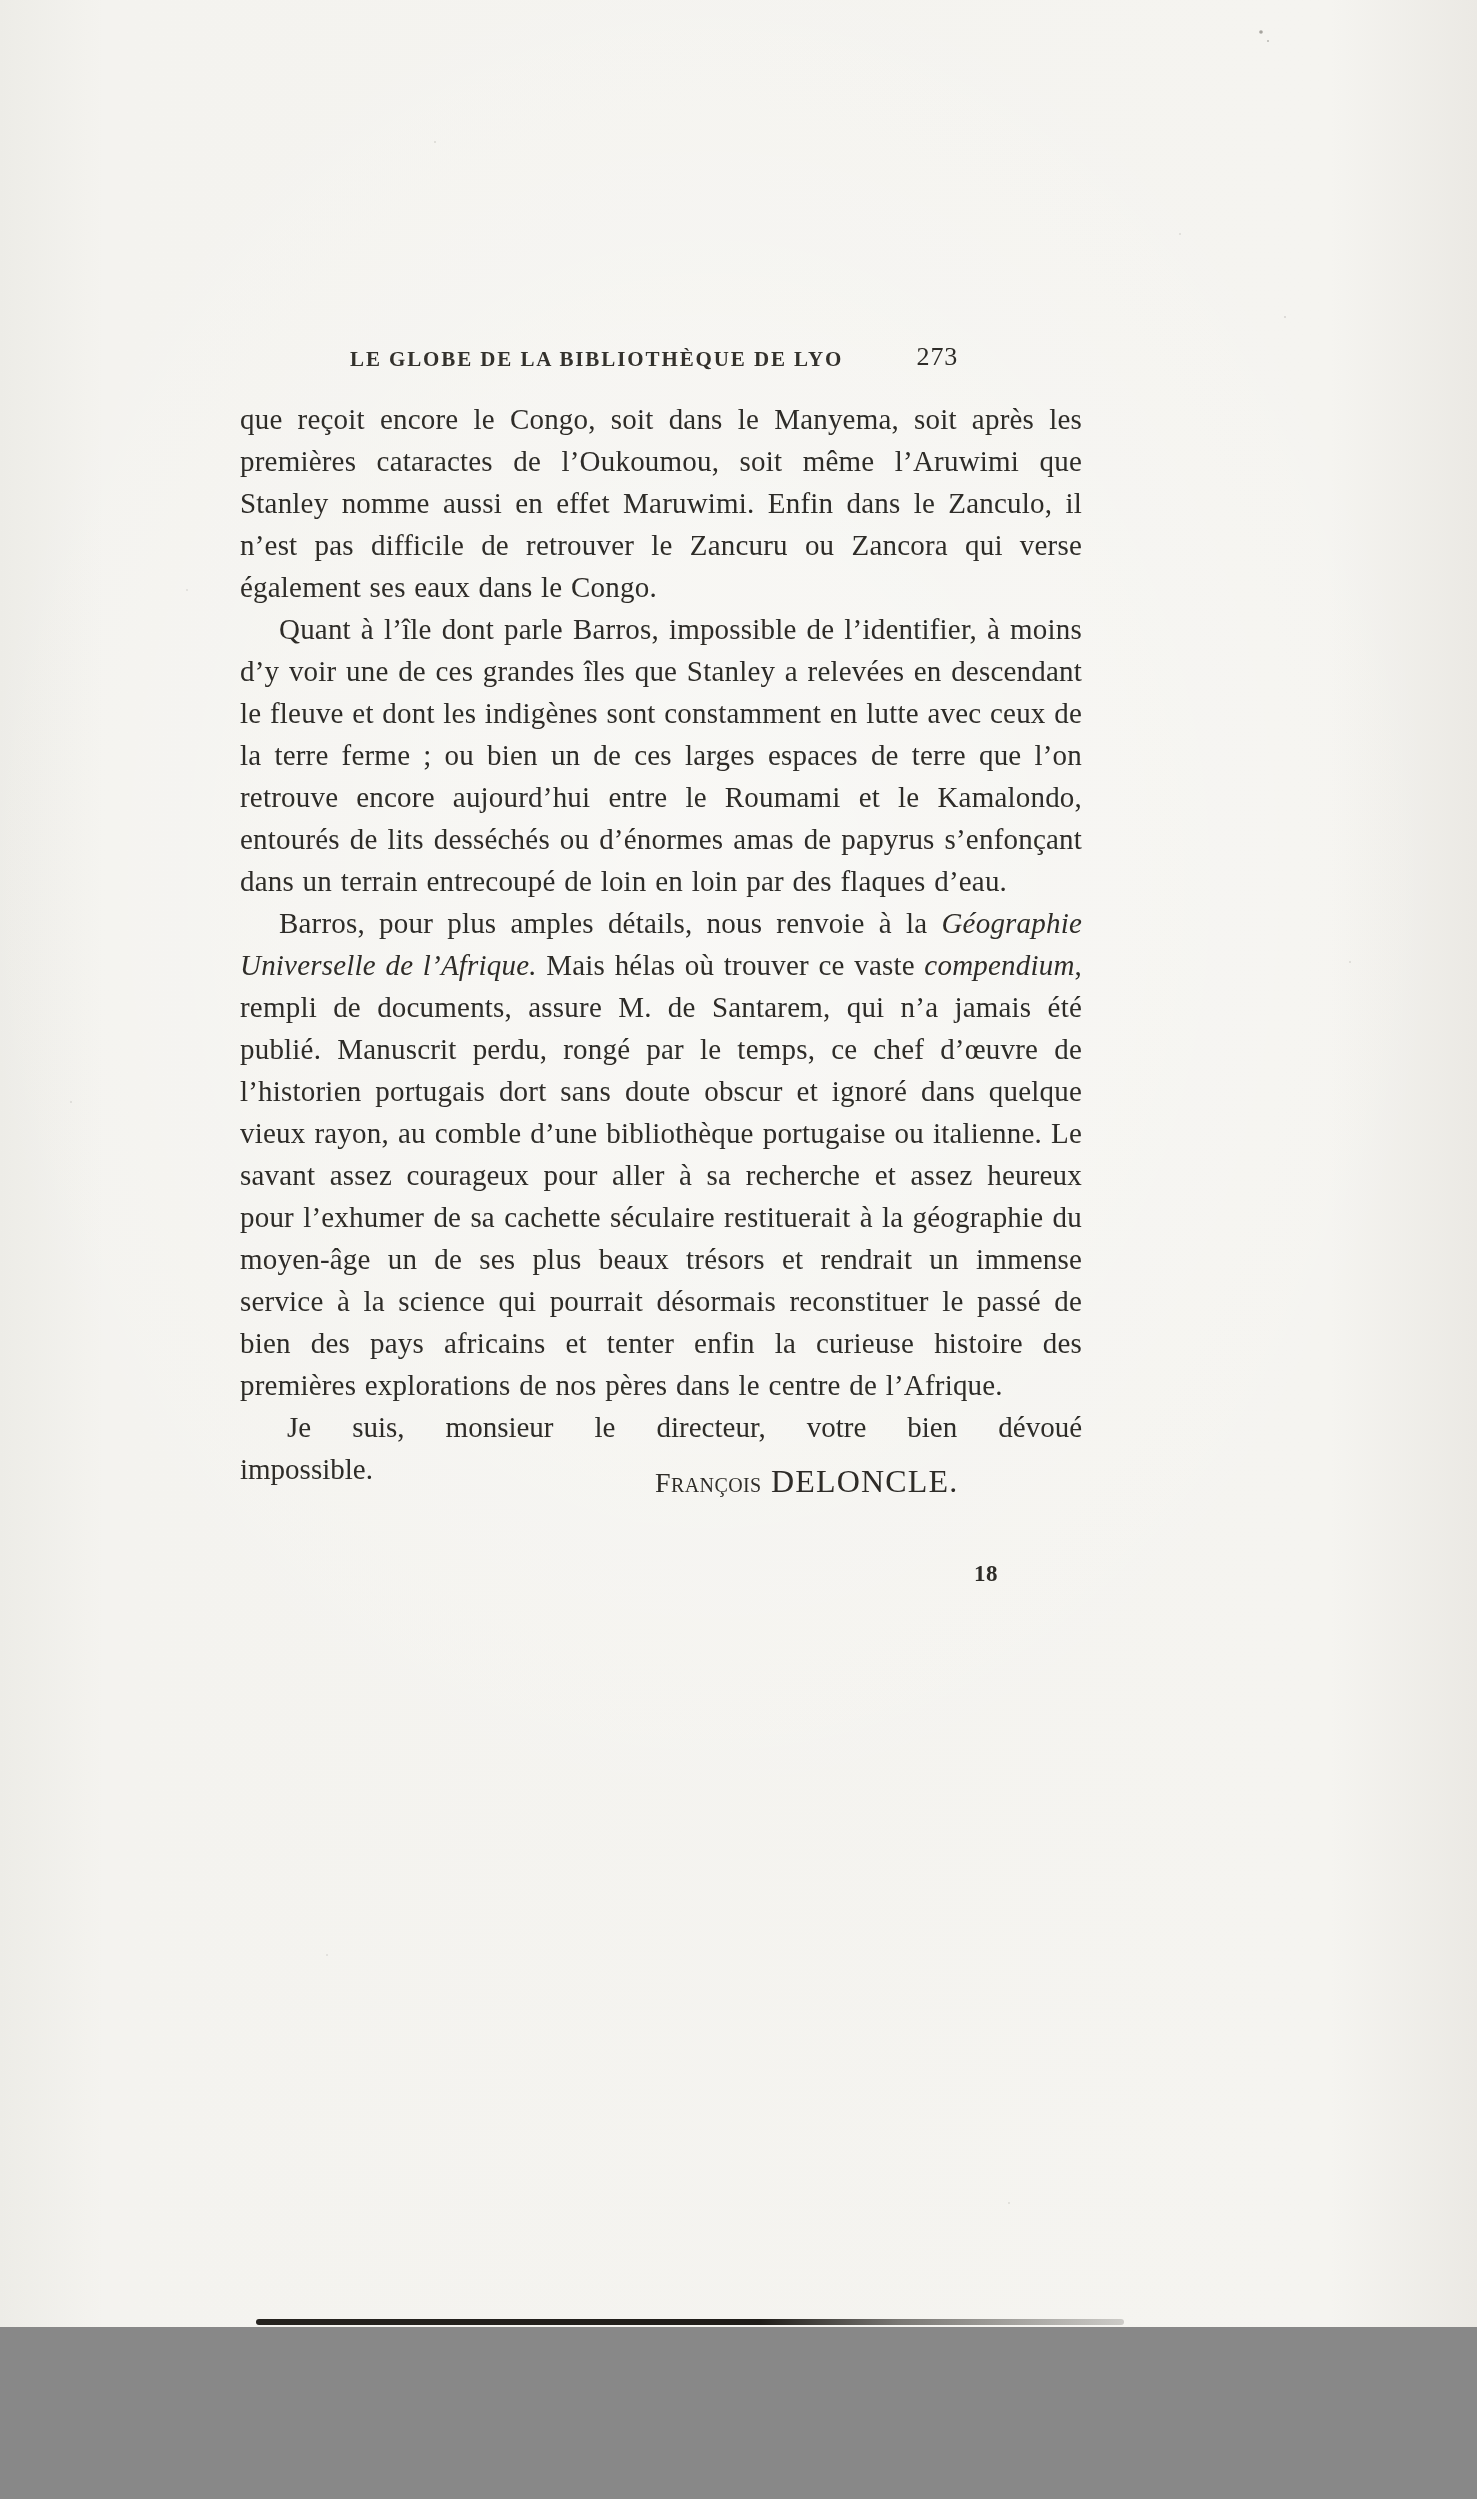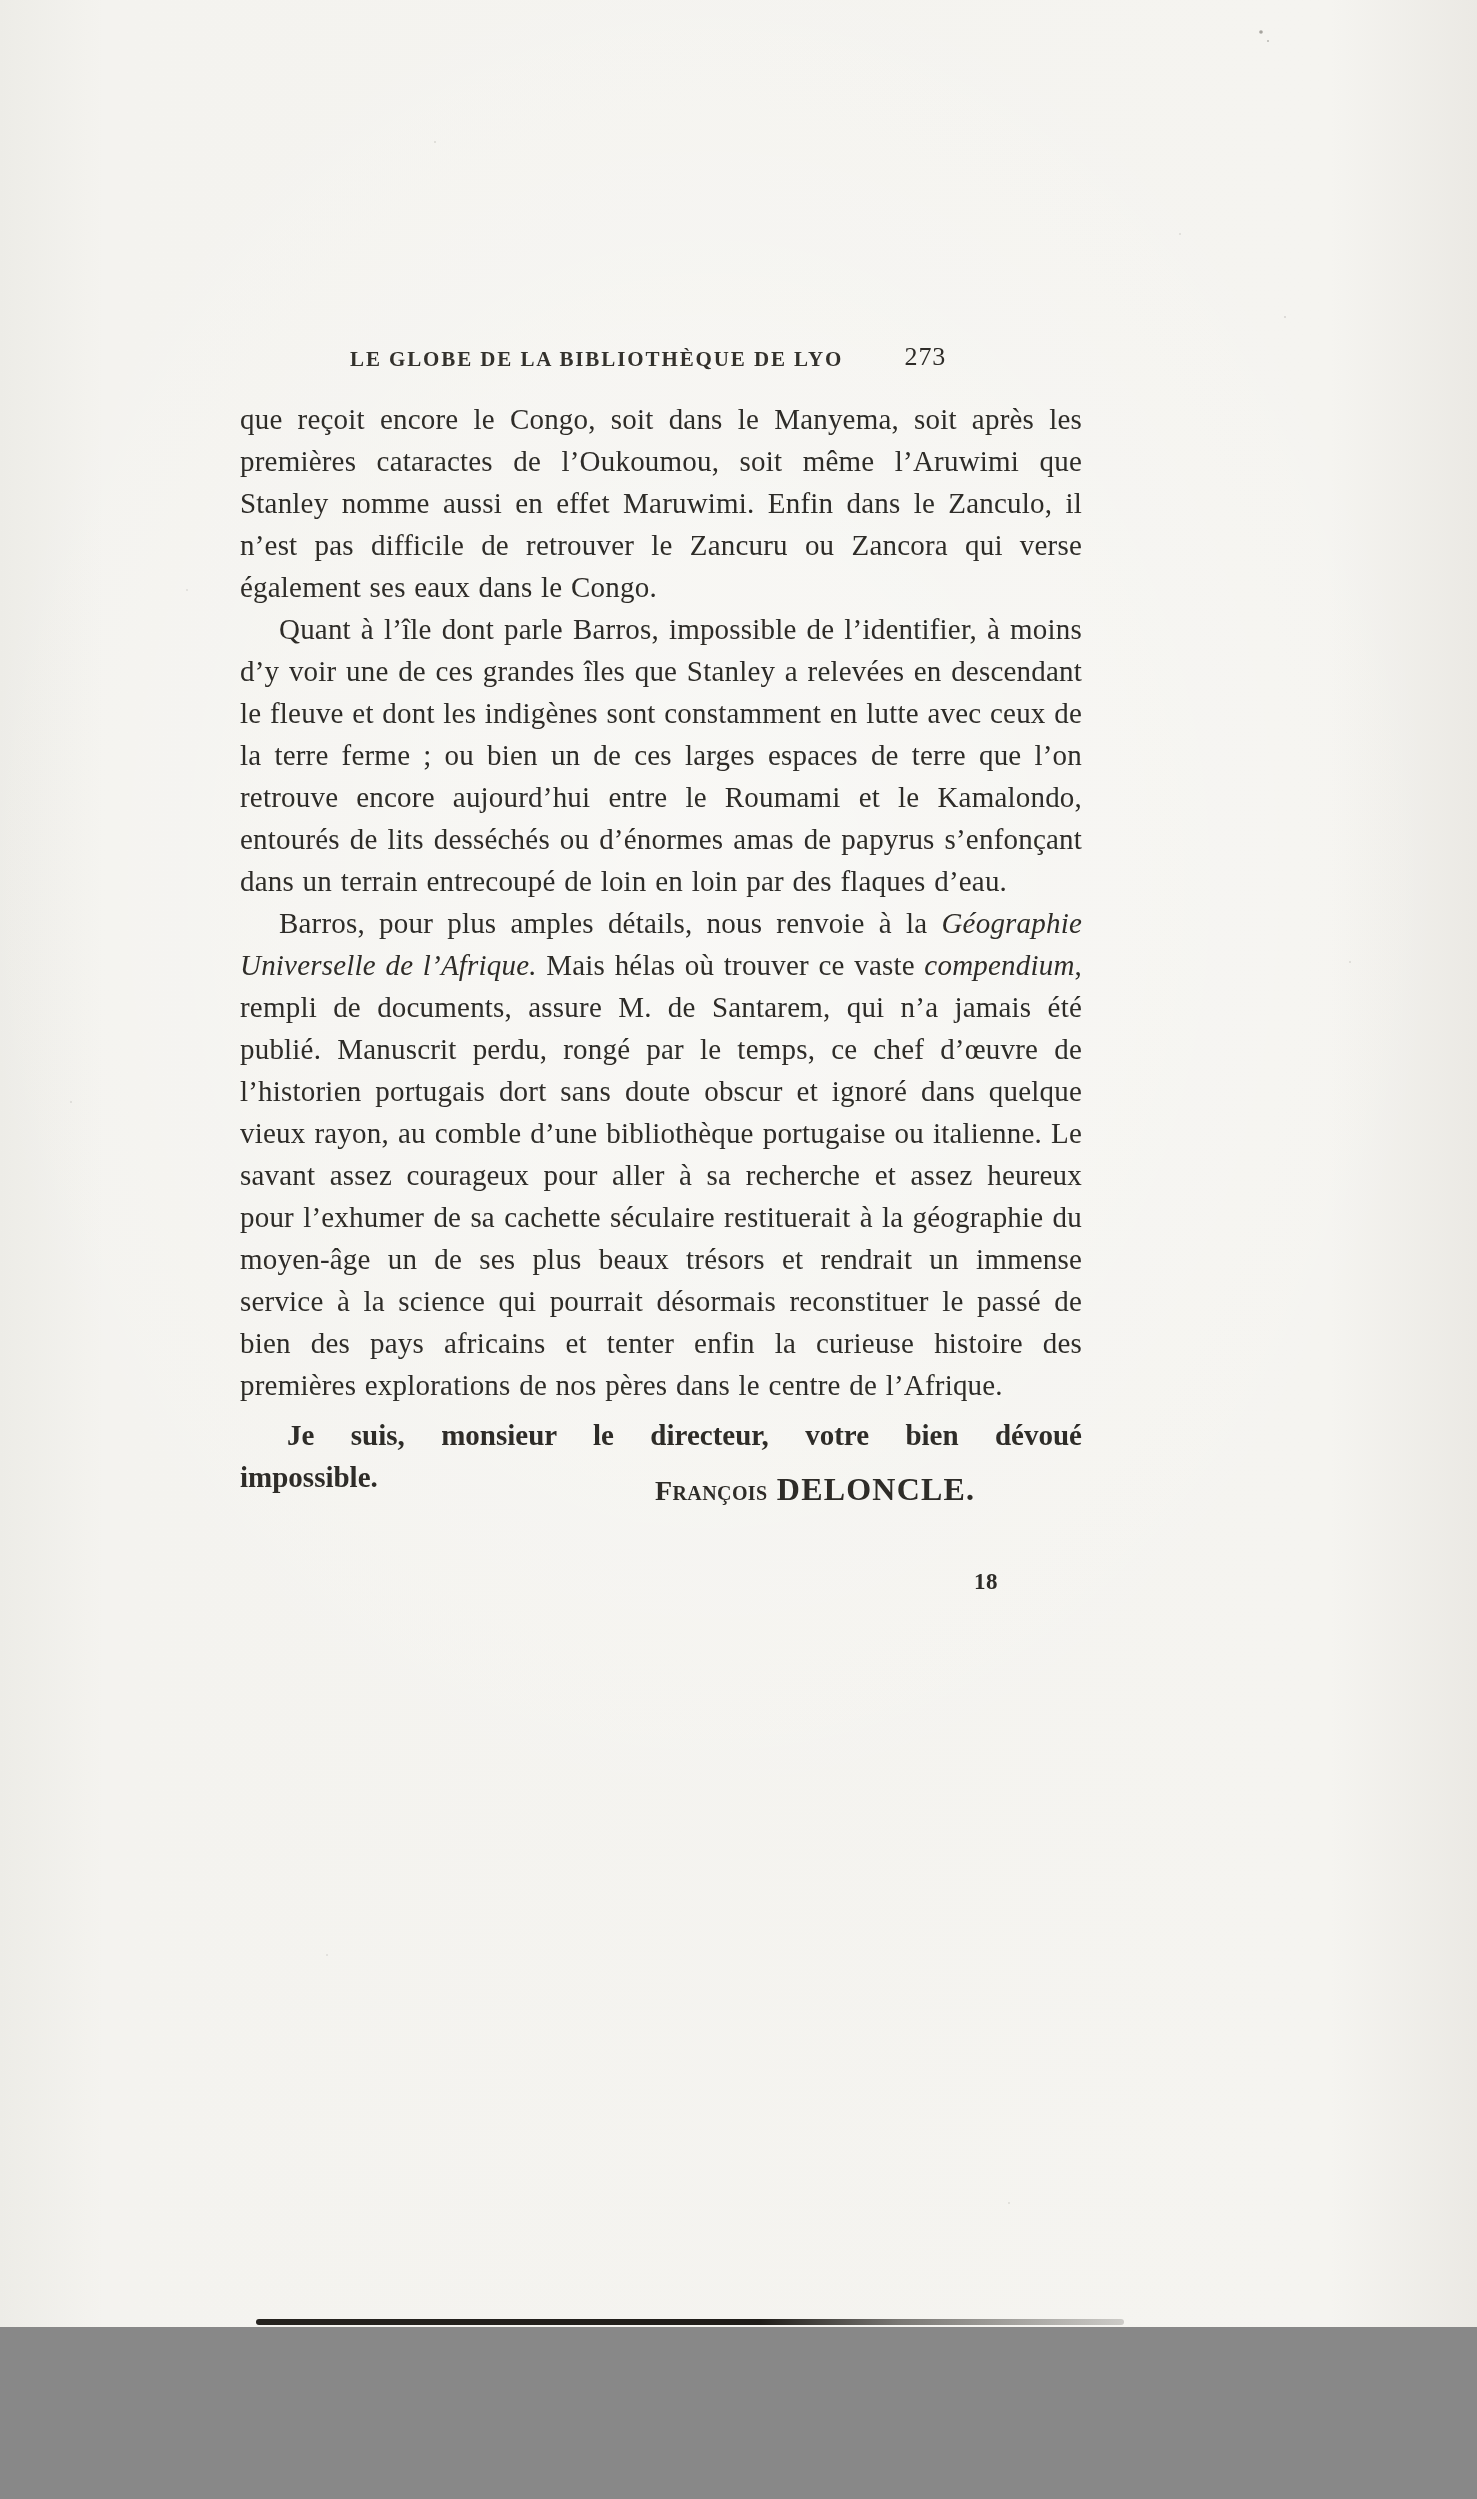--- a/index.html
+++ b/index.html
@@ -32,38 +32,38 @@
   .head-title {
     display: inline-block;
     margin-left: 110px;
     font-size: 21px;
     font-weight: 700;
     letter-spacing: 1.9px;
     color: #33312c;
   }
   .head-page {
     position: absolute;
-    right: 136px;
+    right: 124px;
     top: -4.7px;
     font-size: 26px;
     font-weight: 400;
     letter-spacing: 0.8px;
   }
   .body-text { text-align: justify; }
   .body-text p.para {
     margin: 0;
     font-size: 29px;
     line-height: 42px;
     letter-spacing: 0.2px;
     word-spacing: 1.2px;
     text-indent: 39px;
   }
   .body-text p.para.first { text-indent: 0; }
   .ital { font-style: italic; }
-  .closing { margin-top: 8px; font-weight: bold; }
+  .closing { margin-top: 0; }
   .closing-line1 {
     font-size: 29px;
     line-height: 42px;
     text-indent: 47px;
     text-align: justify;
     text-align-last: justify;
     word-spacing: 1.6px;
   }
   .closing-line2 {
     position: relative;

